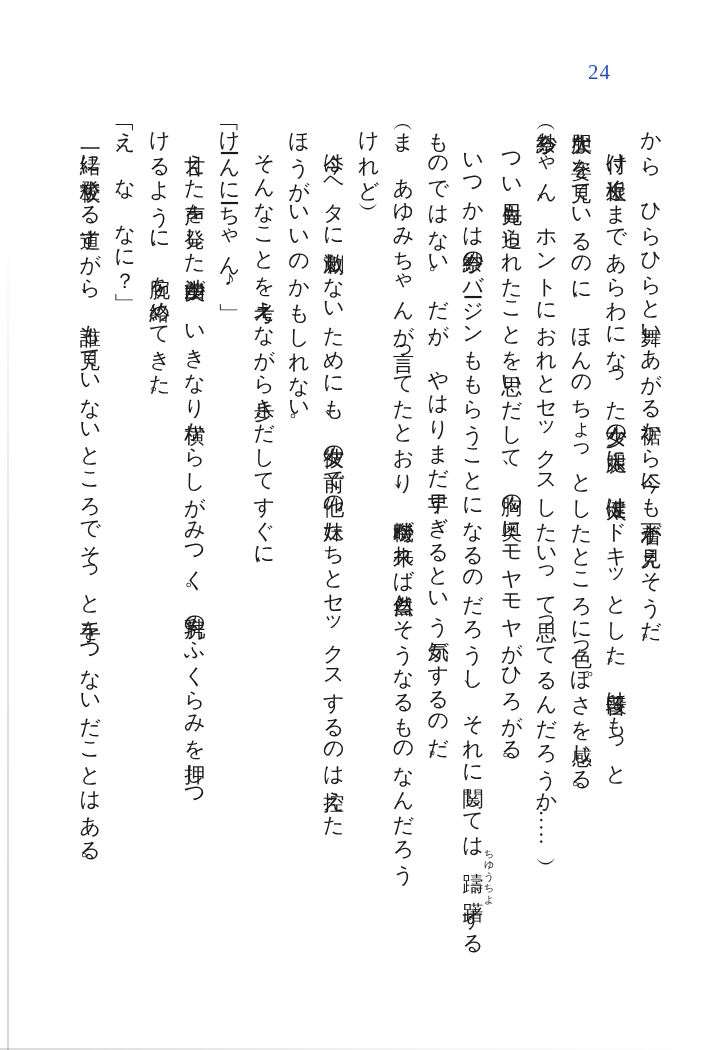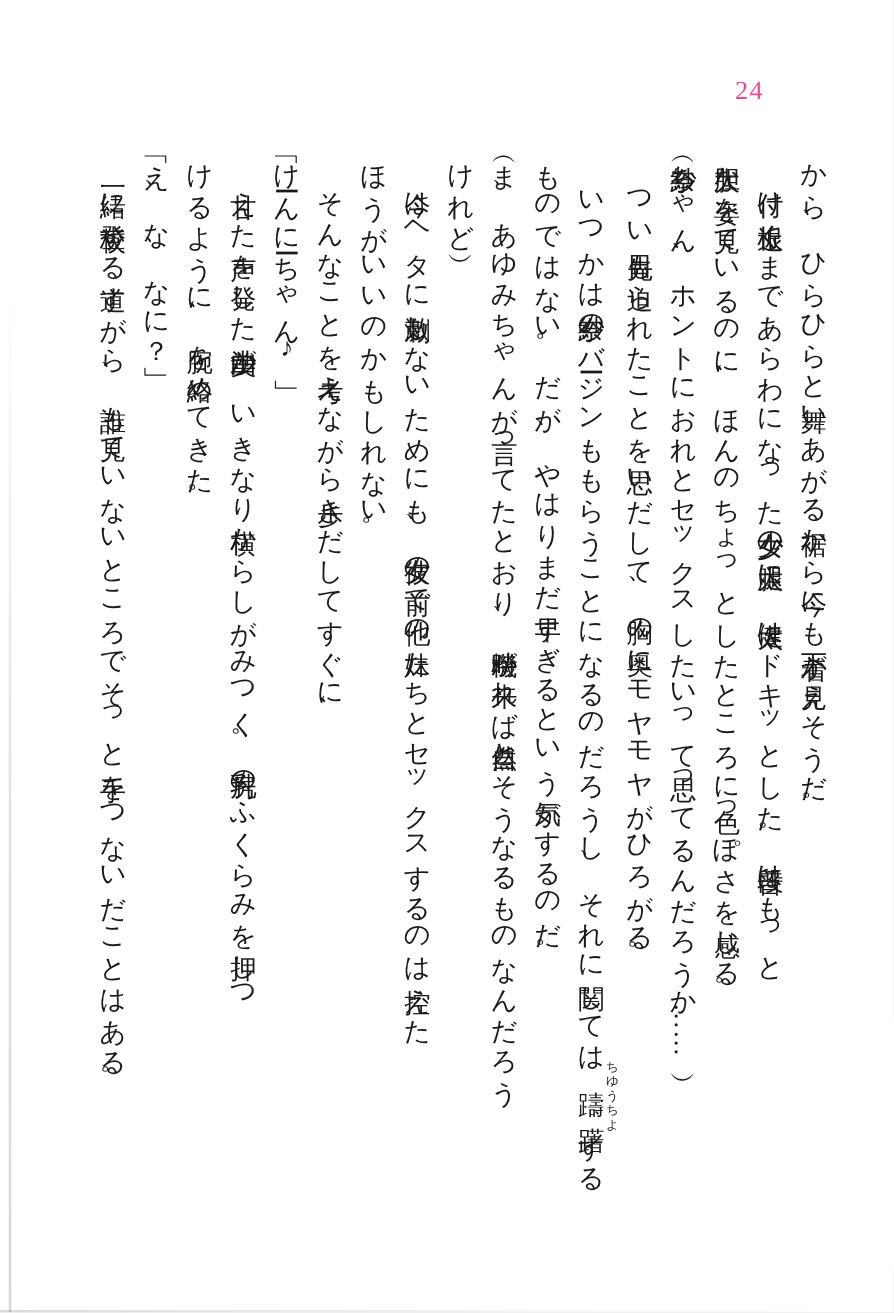--- a/index.html
+++ b/index.html
@@ -29,21 +29,21 @@
     bottom: 0;
     width: 715px;
     height: 2px;
     background: linear-gradient(to right, rgba(0,0,0,0.14), rgba(0,0,0,0.04) 60%, rgba(0,0,0,0.0));
   }
   .page-number {
     position: absolute;
     top: 60px;
     left: 588px;
     font-size: 21px;
-    color: #ec4899;
+    color: #1d4ed8;
     letter-spacing: 1px;
   }
   .text-block {
     position: absolute;
     top: 117px;
     right: 47px;
     height: 850px;
     writing-mode: vertical-rl;
     text-orientation: mixed;
     font-size: 21px;

